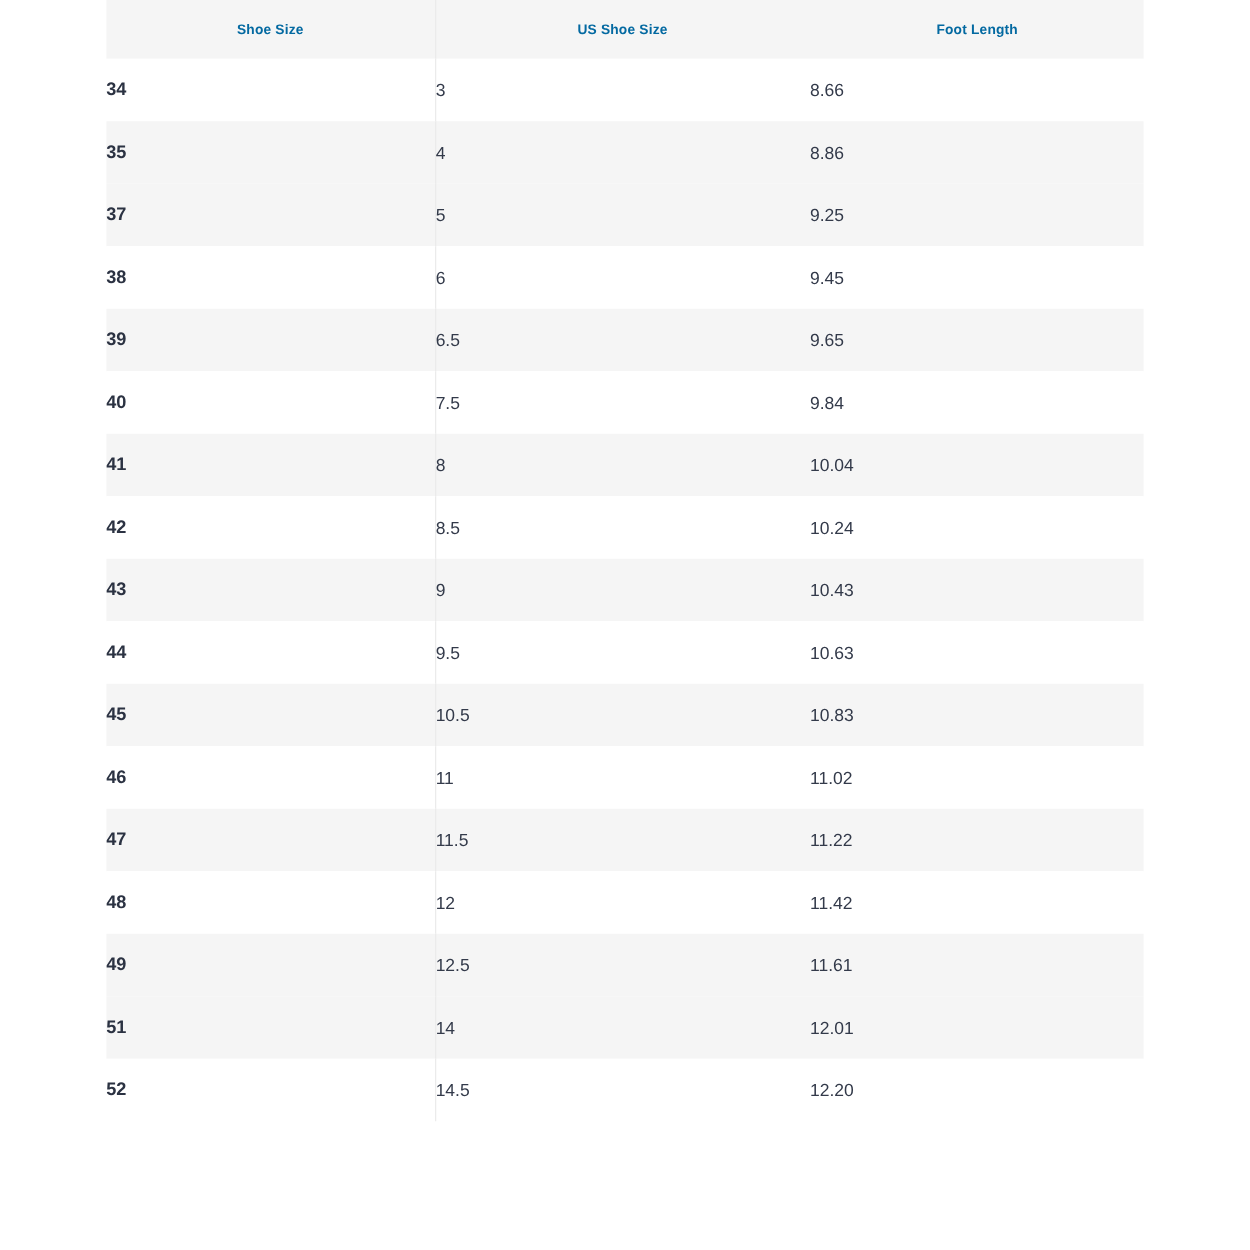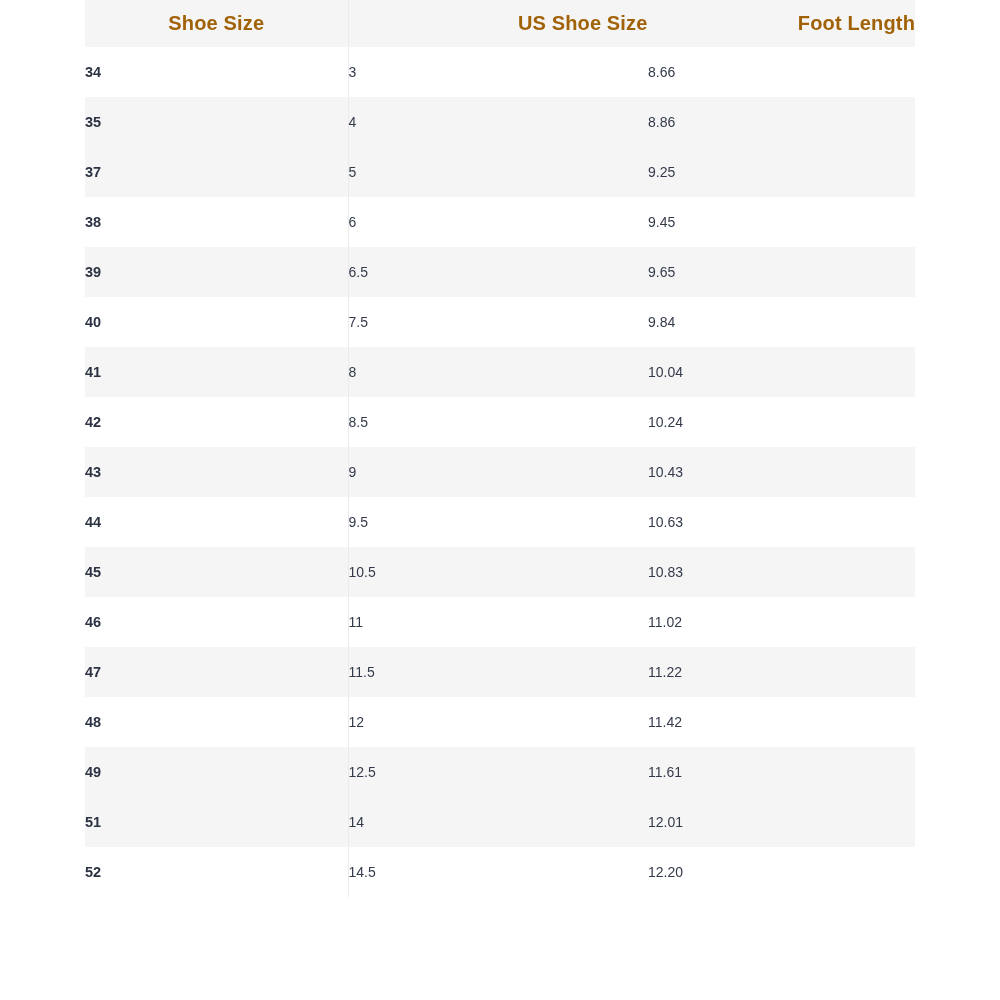--- a/index.html
+++ b/index.html
@@ -37,31 +37,30 @@
   thead tr.header-row {
     background: #f5f5f5;
   }
 
   thead th {
     height: 47px;
     padding: 0;
     margin: 1px;
     text-align: center;
     vertical-align: middle;
-    font-size: 20px;
+    font-size: 11px;
     font-weight: bold;
-    color: #a16207;
+    color: #0369a1;
     letter-spacing: 0.15px;
     border: none;
   }
 
   thead th.col-us,
   thead th.col-foot {
     border-left: 1px solid transparent;
-    text-align: right;
   }
 
   thead th.col-us {
     border-left: 1px solid #ebebeb;
   }
 
   tbody tr {
     height: 50px;
   }
 

